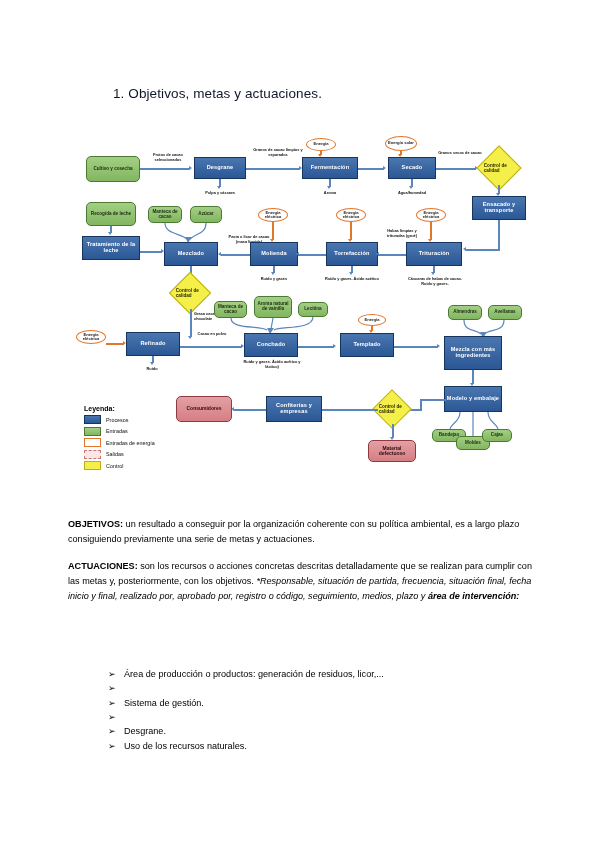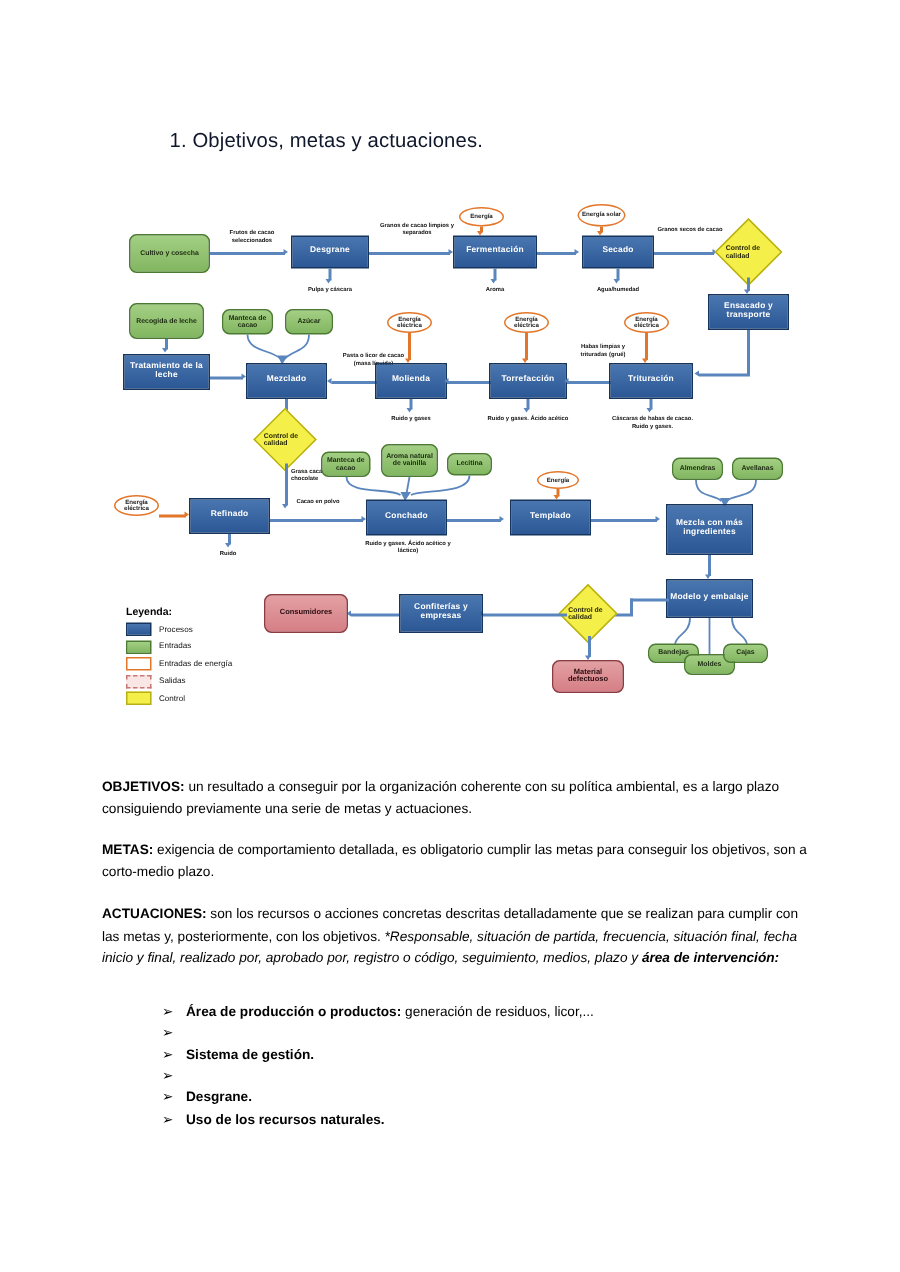--- a/index.html
+++ b/index.html
@@ -61,21 +61,21 @@
 
   
   .body{position:absolute;left:68px;top:505px;width:470px;font-size:9.1px;line-height:1.62;color:#000;margin-top:12px;}
   .body p{margin:0 0 13px 0;}
   .body b{font-weight:bold;}
   .ital{font-style:italic;}
   .ital b{font-weight:bold;font-style:italic;}
   .bullets{position:absolute;left:108px;top:668px;width:430px;font-size:9.1px;line-height:1.53;}
   .bullet{display:flex;align-items:flex-start;margin-bottom:.5px;}
   .bmark{flex:0 0 16px;font-size:9px;color:#000;}
-  .btxt b{font-weight:bold;}
+  .btxt b{font-weight:normal;}
 </style>
 </head>
 <body>
 
 <div class="page">
 
   <div class="title">1. Objetivos, metas y actuaciones.</div>
 
   <div class="diagram">
 
@@ -376,23 +376,20 @@
       <span class="sw c"></span>
       <span class="legend-lbl">Control</span>
     </div>
   </div>
 
   <div class="body">
     <p>
       <b>OBJETIVOS:</b><span> un resultado a conseguir por la organización coherente con su política ambiental, es a largo plazo consiguiendo previamente una serie de metas y actuaciones.</span>
     </p>
     <p>
-      <b>METAS:</b><span> exigencia de comportamiento detallada, es obligatorio cumplir las metas para conseguir los objetivos, son a corto-medio plazo.</span>
-    </p>
-    <p>
       <b>ACTUACIONES:</b><span> son los recursos o acciones concretas descritas detalladamente que se realizan para cumplir con las metas y, posteriormente, con los objetivos.</span>
       <span class="ital"><span>*Responsable, situación de partida, frecuencia, situación final, fecha inicio y final, realizado por, aprobado por, registro o código, seguimiento, medios, plazo y </span><b>área de intervención:</b></span>
     </p>
   </div>
 
   <div class="bullets">
     <div class="bullet">
       <span class="bmark">➢</span>
       <span class="btxt"><b>Área de producción o productos:</b><span> generación de residuos, licor,...</span></span>
     </div>

